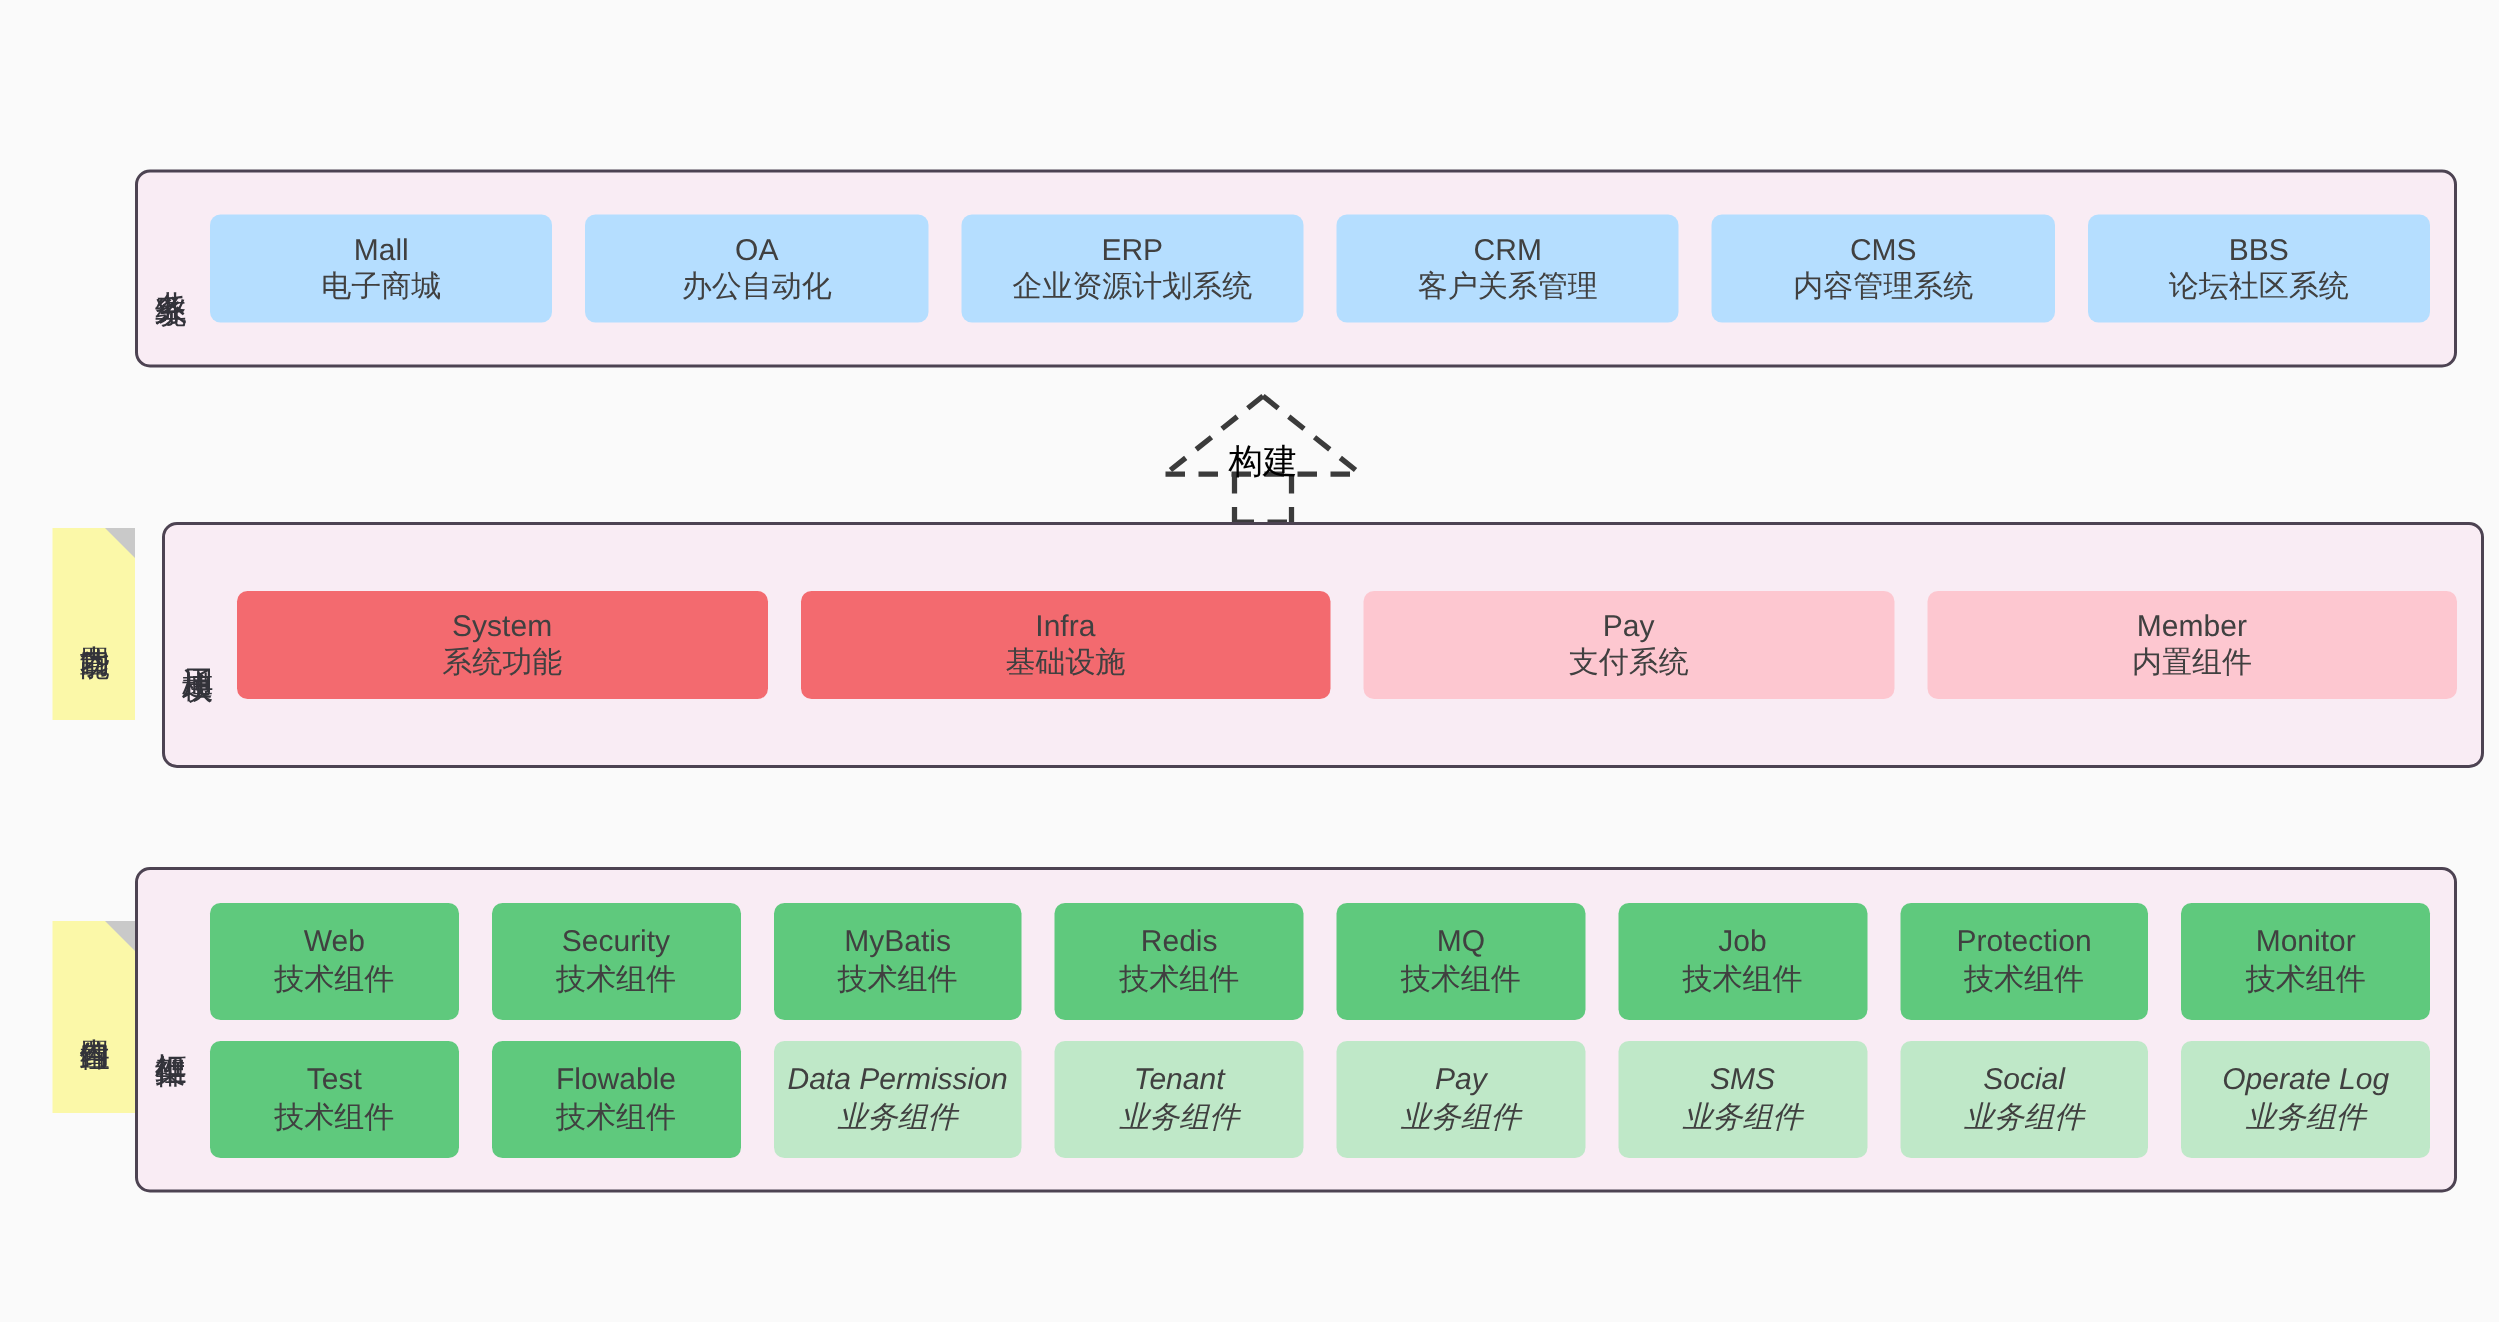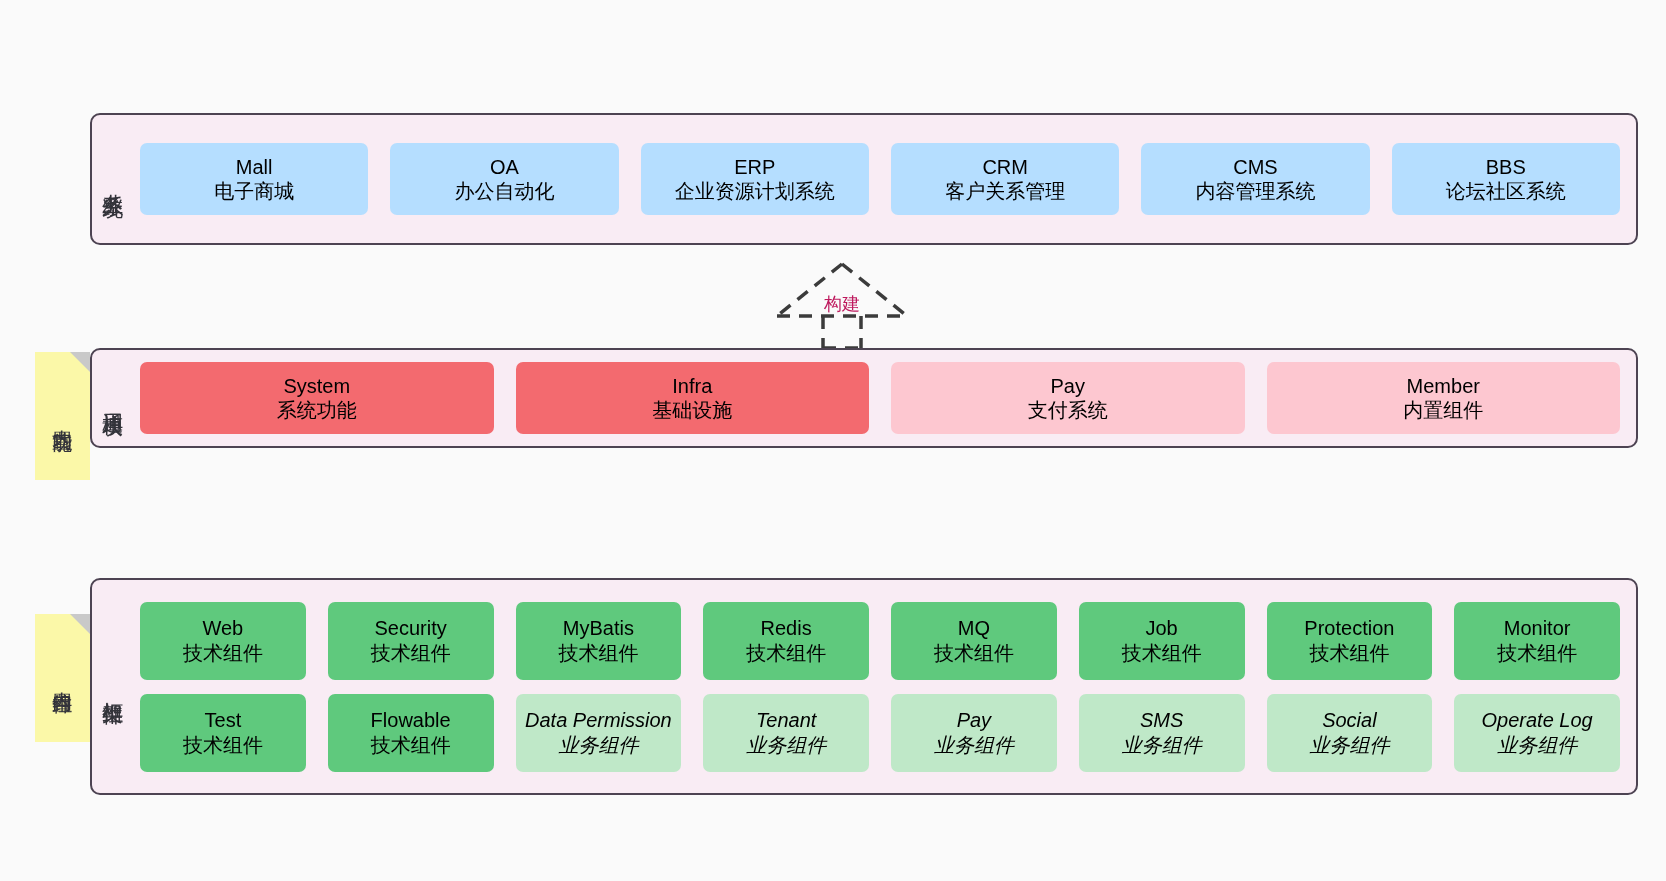--- a/index.html
+++ b/index.html
@@ -66,39 +66,39 @@
   .cell {
     flex: 1 1 0;
     border-radius: 7px;
     display: flex;
     flex-direction: column;
     align-items: center;
     justify-content: center;
     text-align: center;
     font-size: 20px;
     line-height: 1.22;
-    color: #000000;
+    color: #404040;
     padding: 6px 4px;
     box-sizing: border-box;
   }
   .cell .l1 { display: block; }
   .cell .l2 { display: block; }
 
   
   .c-blue      { background: #b5deff; }
   .c-red       { background: #f36a6f; }
   .c-pink      { background: #fdc7d0; }
   .c-green     { background: #5fc97d; }
   .c-greenpale { background: #bfe8c8; font-style: italic; }
 
   
   #layer-business  { left: 90px;  top: 113px; width: 1548px; height: 132px; }
   #layer-business .cell  { height: 72px; }
 
-  #layer-common    { left: 90px;  top: 348px; width: 1548px; height: 100px; }
+  #layer-common    { left: 108px;  top: 348px; width: 1548px; height: 164px; }
   #layer-common .cell    { height: 72px; }
 
   #layer-framework { left: 90px;  top: 578px; width: 1548px; height: 217px; }
   #layer-framework .cell { height: 78px; }
 
   
   .note {
     position: absolute;
     width: 55px;
     background: #fbf8a8;
@@ -131,22 +131,22 @@
     position: absolute;
     width: 170px;
     height: 92px;
   }
   .arrow svg { display: block; overflow: visible; }
   .arrow-label {
     position: absolute;
     left: 50%;
     transform: translateX(-50%);
     top: 34px;
-    font-size: 18px;
-    color: #be185d;
+    font-size: 23px;
+    color: #000000;
     background: transparent;
     padding: 0 3px;
     white-space: nowrap;
   }
   #arrow-build   { left: 757px; top: 258px; }
   #arrow-implement { left: 770px; top: 488px; }
 </style>
 </head>
 <body>
 

